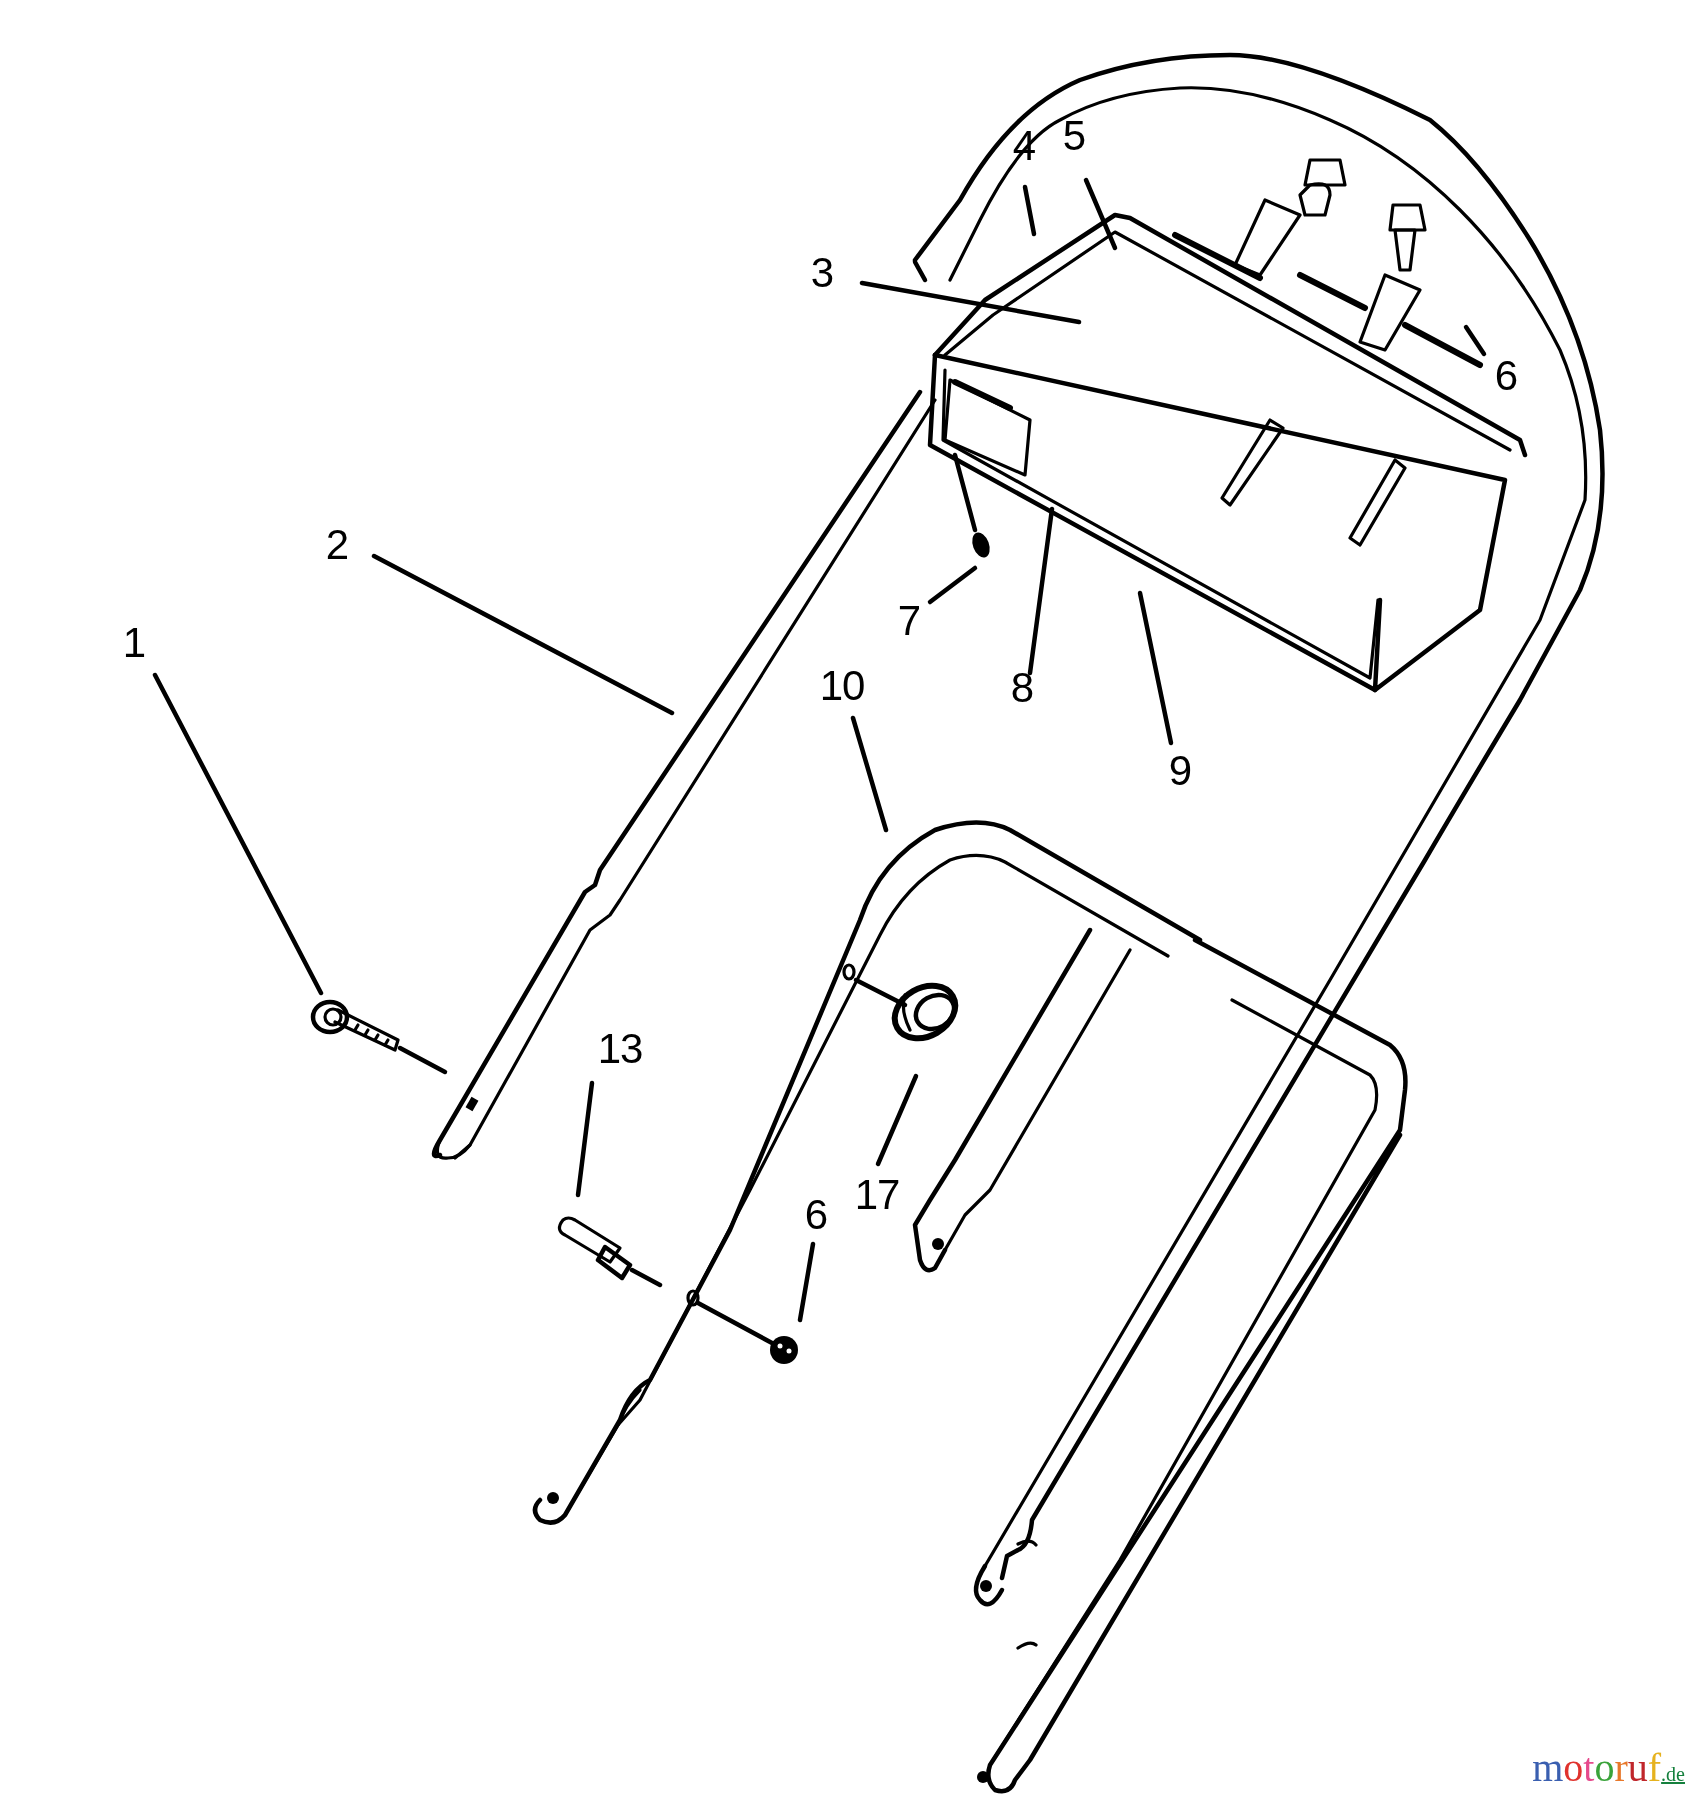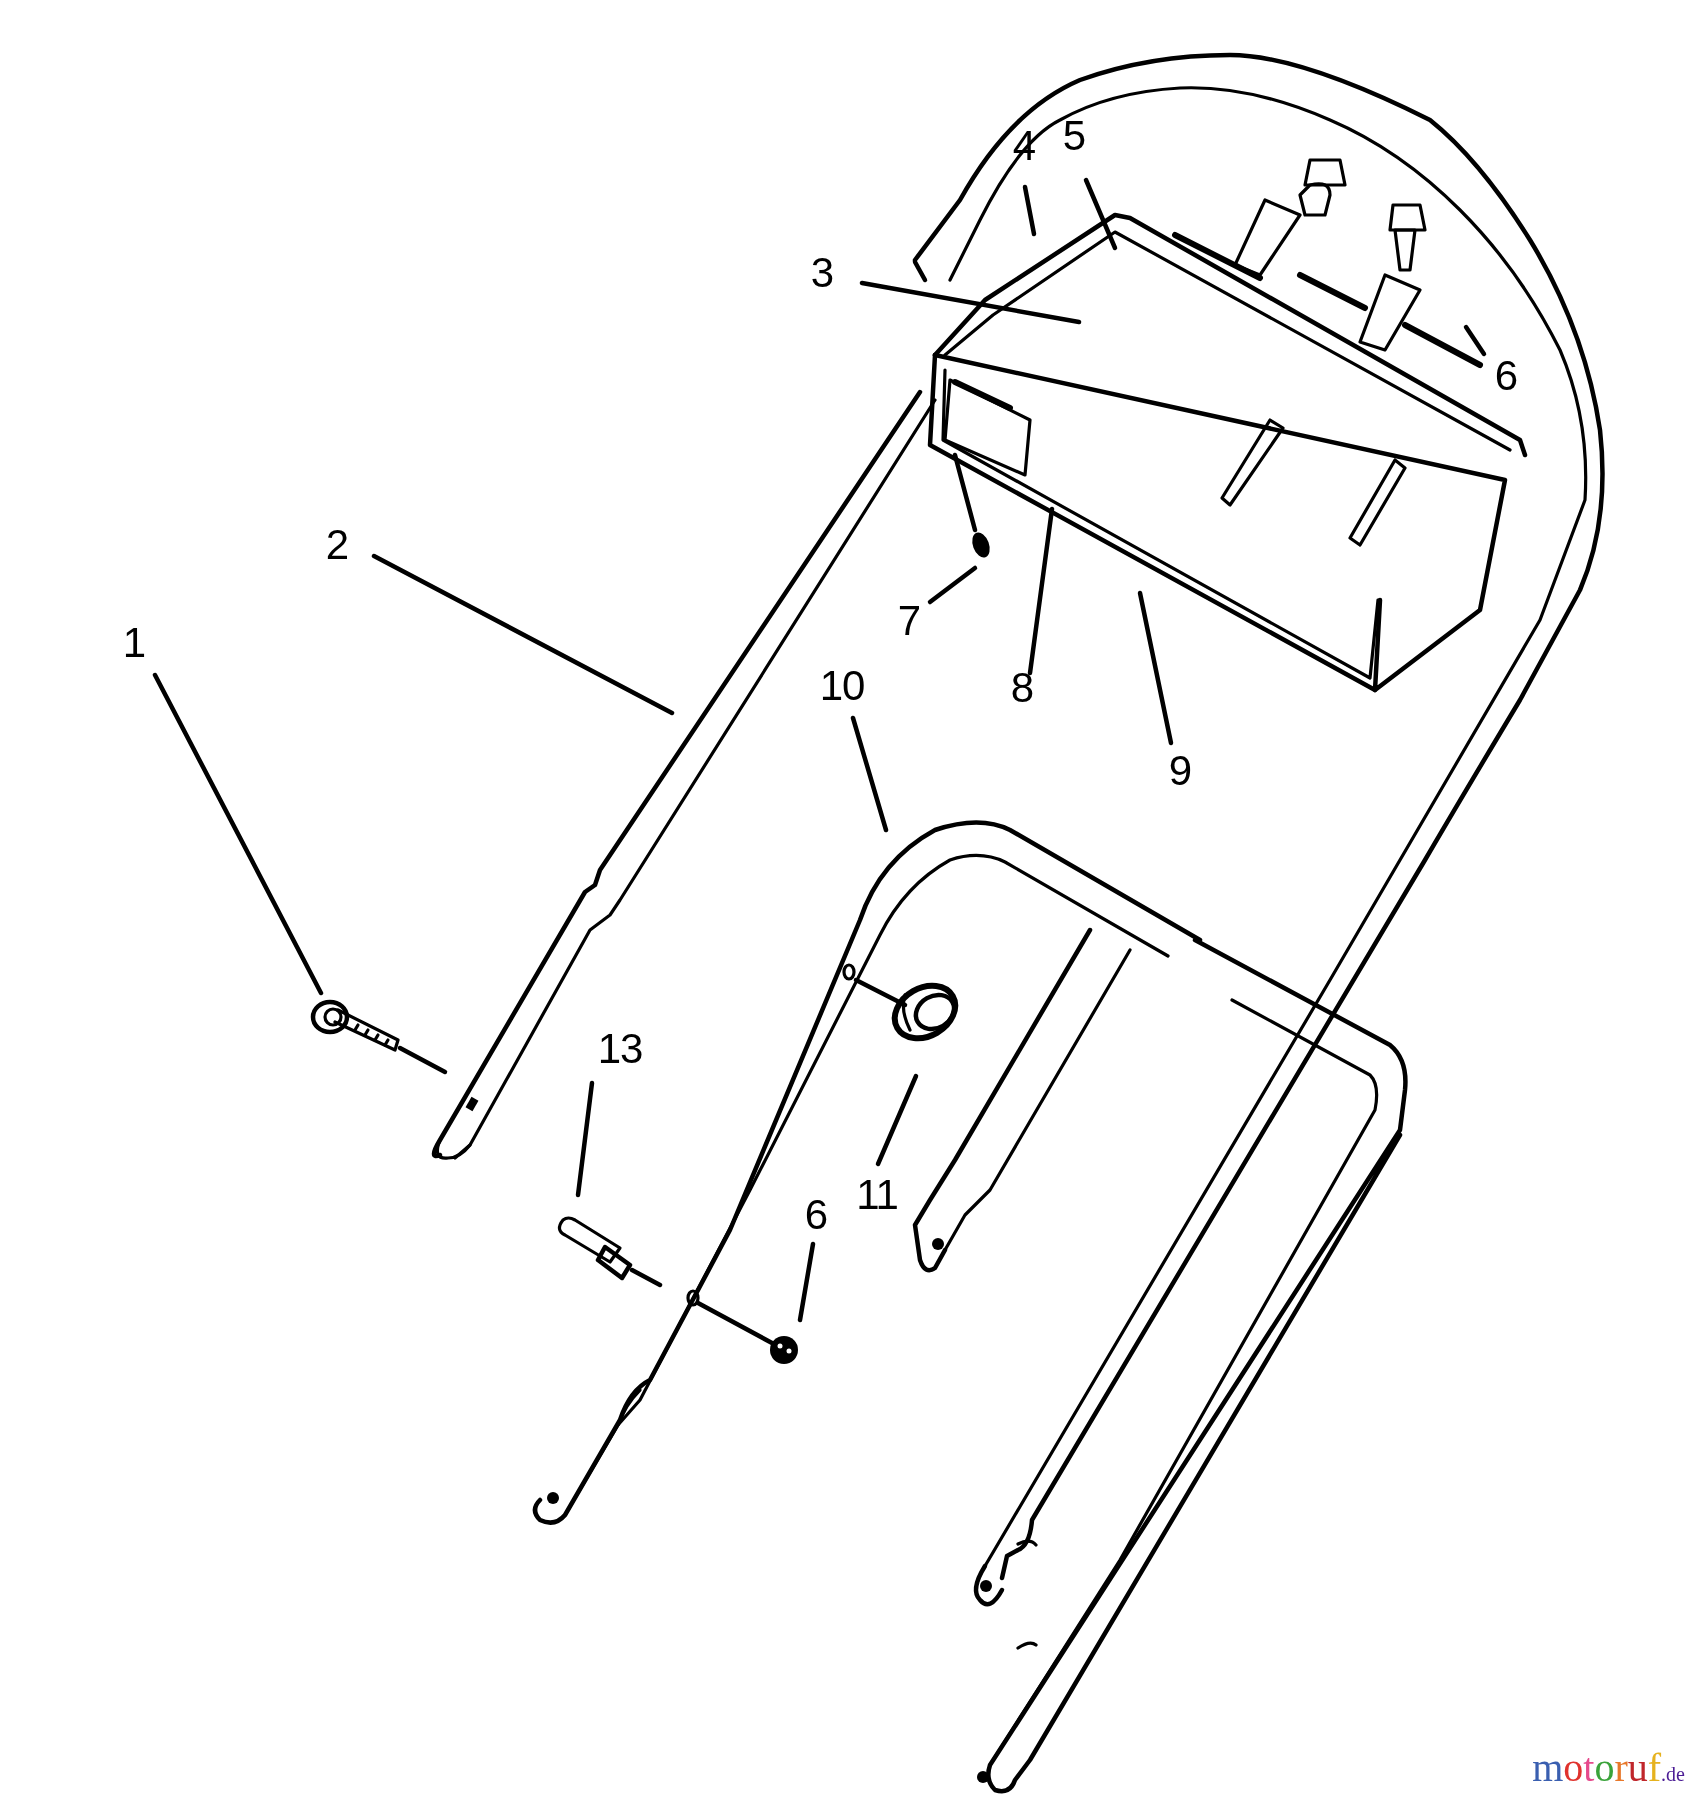--- a/index.html
+++ b/index.html
@@ -10,21 +10,21 @@
     .thin { stroke-width: 3.2; }
     .med { stroke-width: 4.5; }
     .thick { stroke-width: 6; }
     .leader { stroke: #000; stroke-width: 4.5; stroke-linecap: round; fill: none; }
     .callout { position: absolute; font-family: "Liberation Sans", sans-serif;
                font-size: 42px; font-weight: 400; color: #000; line-height: 1;
                transform: translate(-50%, -50%); white-space: nowrap; letter-spacing: -1px; }
     .watermark { position: absolute; right: 14px; bottom: 12px;
                  font-family: "Liberation Serif", serif; font-size: 40px; line-height: 1; }
     .watermark span { display: inline-block; }
-    .watermark .de { font-size: 20px; color: #4c1d95; }
+    .watermark .de { font-size: 20px; color: #15803d; text-decoration: underline; }
   </style>
 </head>
 <body>
 
 <svg id="diagram" viewBox="0 0 1699 1800" xmlns="http://www.w3.org/2000/svg">
 
   <g>
 
     <path class="ln med" d="M 1002 1578 L 1007 1556 L 1018 1550 Q 1030 1545 1032 1520 L 1425 860
              Q 1460 800 1520 700 L 1580 590 Q 1610 520 1600 430 Q 1585 330 1530 240 Q 1480 160 1430 120
@@ -152,19 +152,19 @@
 <div class="callout" style="left:134px;top:643px">1</div>
 <div class="callout" style="left:337px;top:545px">2</div>
 <div class="callout" style="left:822px;top:273px">3</div>
 <div class="callout" style="left:1024px;top:146px">4</div>
 <div class="callout" style="left:1074px;top:136px">5</div>
 <div class="callout" style="left:1506px;top:376px">6</div>
 <div class="callout" style="left:909px;top:621px">7</div>
 <div class="callout" style="left:1022px;top:688px">8</div>
 <div class="callout" style="left:1180px;top:771px">9</div>
 <div class="callout" style="left:842px;top:686px">10</div>
-<div class="callout" style="left:877px;top:1195px">11</div>
+<div class="callout" style="left:877px;top:1195px">17</div>
 <div class="callout" style="left:816px;top:1215px">6</div>
 <div class="callout" style="left:620px;top:1049px">13</div>
 
 <div class="watermark">
   <span style="color:#3a5fb0">m</span><span style="color:#e0322d">o</span><span style="color:#e64a8c">t</span><span style="color:#3aa33a">o</span><span style="color:#e8782a">r</span><span style="color:#c0262b">u</span><span style="color:#e6b21e">f</span><span class="de">.de</span>
 </div>
 
 </body></html>

